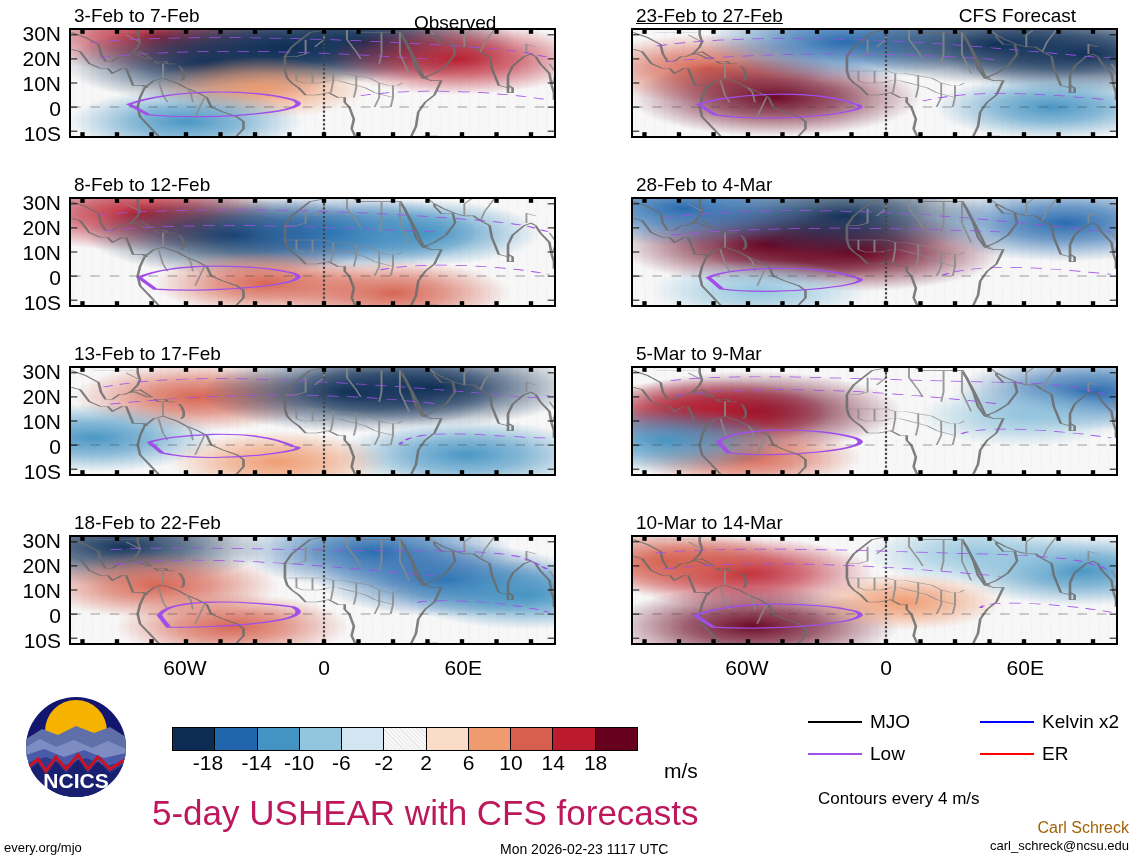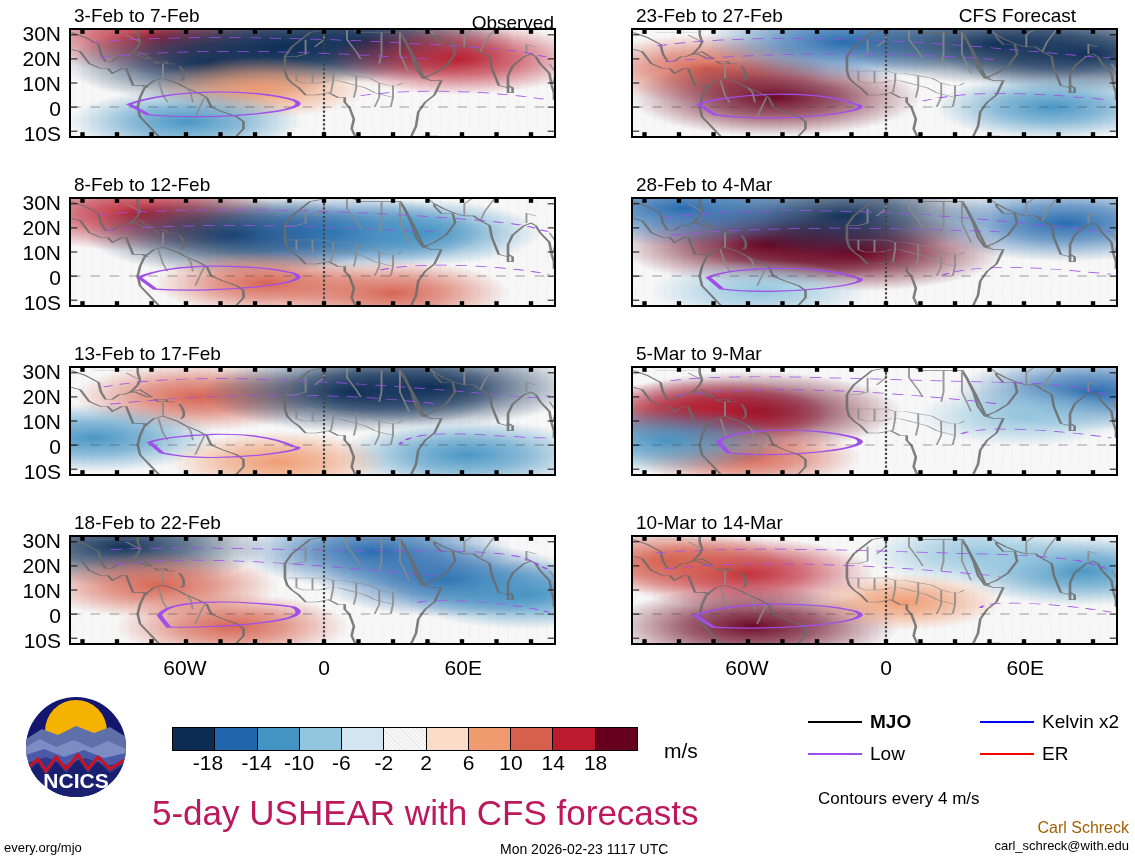--- a/index.html
+++ b/index.html
@@ -56,21 +56,21 @@
   #colorbar .cb-cell { flex: 1 1 0; height: 100%; border-right: 1px solid #000; }
   #colorbar .cb-cell:last-child { border-right: none; }
   #cb-ticks { position: absolute; left: 172px; top: 752px; width: 466px; height: 24px; }
   .cb-tick {
     position: absolute; top: 0;
     font-size: 21px; color: #000;
     transform: translateX(-50%);
     white-space: nowrap; line-height: 1;
   }
   #cb-units {
-    position: absolute; left: 664px; top: 740px;
+    position: absolute; left: 664px; top: 760px;
     font-size: 21px; color: #000; line-height: 1;
   }
 
   
   #legend { position: absolute; left: 808px; top: 712px; width: 320px; height: 62px; }
   .lg-item { position: absolute; display: flex; align-items: center; }
   .lg-line { width: 54px; height: 0; border-top: 2px solid #000; margin-right: 8px; }
   .lg-text { font-size: 19px; color: #000; line-height: 1; white-space: nowrap; }
   #contour-note {
     position: absolute; left: 818px; top: 790px;
@@ -92,21 +92,21 @@
   
   #logo { position: absolute; left: 24px; top: 695px; width: 104px; height: 104px; }
 </style>
 </head>
 <body>
 
 <div id="root">
 
   <div id="panels-layer">
       <div class="panel-title" style="left: 74px; top: 6px;">3-Feb to 7-Feb</div>
-      <div class="panel-corner" style="left: 414px; top: 13px; width: 140px; text-align: right;">Observed</div>
+      <div class="panel-corner" style="left: 414px; top: 13px; width: 140px; ">Observed</div>
       <div class="map-box" style="left: 69px; top: 28px; width: 487px; height: 110px;">
         <svg class="map-svg" viewBox="0 0 100 100" preserveAspectRatio="none">
           <defs>
             <radialGradient id="g0_0" cx="50%" cy="50%" r="50%">
               <stop offset="0%" stop-color="#bb1b2c" stop-opacity="0.96"></stop>
               <stop offset="45%" stop-color="#bb1b2c" stop-opacity="0.62"></stop>
               <stop offset="100%" stop-color="#bb1b2c" stop-opacity="0"></stop>
             </radialGradient>
             <radialGradient id="g0_1" cx="50%" cy="50%" r="50%">
               <stop offset="0%" stop-color="#0c2c54" stop-opacity="0.96"></stop>
@@ -665,21 +665,21 @@
         </svg>
       </div>
       <div class="ylab" style="left: 0px; width: 61px; top: 530px;">30N</div>
       <div class="ylab" style="left: 0px; width: 61px; top: 555px;">20N</div>
       <div class="ylab" style="left: 0px; width: 61px; top: 580px;">10N</div>
       <div class="ylab" style="left: 0px; width: 61px; top: 605px;">0</div>
       <div class="ylab" style="left: 0px; width: 61px; top: 630px;">10S</div>
       <div class="xlab" style="left: 139.952px; width: 90px; top: 657px;">60W</div>
       <div class="xlab" style="left: 279.095px; width: 90px; top: 657px;">0</div>
       <div class="xlab" style="left: 418.238px; width: 90px; top: 657px;">60E</div>
-      <div class="panel-title" style="left: 636px; top: 6px;">23-Feb to 27-Feb</div>
+      <div class="panel-title" style="left: 636px; top: 6px; text-decoration: underline;">23-Feb to 27-Feb</div>
       <div class="panel-corner" style="left: 936px; top: 6px; width: 140px; text-align: right;">CFS Forecast</div>
       <div class="map-box" style="left: 631px; top: 28px; width: 487px; height: 110px;">
         <svg class="map-svg" viewBox="0 0 100 100" preserveAspectRatio="none">
           <defs>
             <radialGradient id="g4_0" cx="50%" cy="50%" r="50%">
               <stop offset="0%" stop-color="#d6604d" stop-opacity="0.96"></stop>
               <stop offset="45%" stop-color="#d6604d" stop-opacity="0.62"></stop>
               <stop offset="100%" stop-color="#d6604d" stop-opacity="0"></stop>
             </radialGradient>
             <radialGradient id="g4_1" cx="50%" cy="50%" r="50%">
@@ -1243,21 +1243,21 @@
       <div class="cb-tick" style="left: 211.818px;">-2</div>
       <div class="cb-tick" style="left: 254.182px;">2</div>
       <div class="cb-tick" style="left: 296.545px;">6</div>
       <div class="cb-tick" style="left: 338.909px;">10</div>
       <div class="cb-tick" style="left: 381.273px;">14</div>
       <div class="cb-tick" style="left: 423.636px;">18</div>
     </div>
   <div id="cb-units">m/s</div>
 
   <div id="legend">
-      <div class="lg-item" style="left: 0px; top: 0px; font-weight: bold;">
+      <div class="lg-item" style="left: 0px; top: 0px;">
         <span class="lg-line" style="border-top-color: rgb(0, 0, 0);"></span>
         <span class="lg-text">MJO</span>
       </div>
       <div class="lg-item" style="left: 172px; top: 0px;">
         <span class="lg-line" style="border-top-color: rgb(0, 0, 255);"></span>
         <span class="lg-text">Kelvin x2</span>
       </div>
       <div class="lg-item" style="left: 0px; top: 32px;">
         <span class="lg-line" style="border-top-color: rgb(160, 79, 232);"></span>
         <span class="lg-text">Low</span>
@@ -1286,15 +1286,15 @@
       <path d="M2 68 L22 62 L42 70 L62 63 L82 71 L102 66 L102 104 L2 104 Z" fill="#2e3a8c"></path>
       <path d="M2 74 L14 64 L22 76 L32 62 L42 74 L54 60 L64 74 L74 62 L86 74 L102 64" fill="none" stroke="#cc1122" stroke-width="3"></path>
       <path d="M2 78 L14 68 L22 80 L32 66 L42 78 L54 64 L64 78 L74 66 L86 78 L102 68 L102 104 L2 104 Z" fill="#1a2070"></path>
     </g>
     <text x="52" y="93" text-anchor="middle" fill="#ffffff" font-family="Liberation Sans, sans-serif" font-size="21" font-weight="bold">NCICS</text>
   </svg>
 
   <div id="footer-url">every.org/mjo</div>
   <div id="footer-stamp">Mon 2026-02-23 1117 UTC</div>
   <div id="footer-author">Carl Schreck</div>
-  <div id="footer-email">carl_schreck@with.edu</div>
+  <div id="footer-email">carl_schreck@ncsu.edu</div>
 
 </div>
 
 </body></html>

